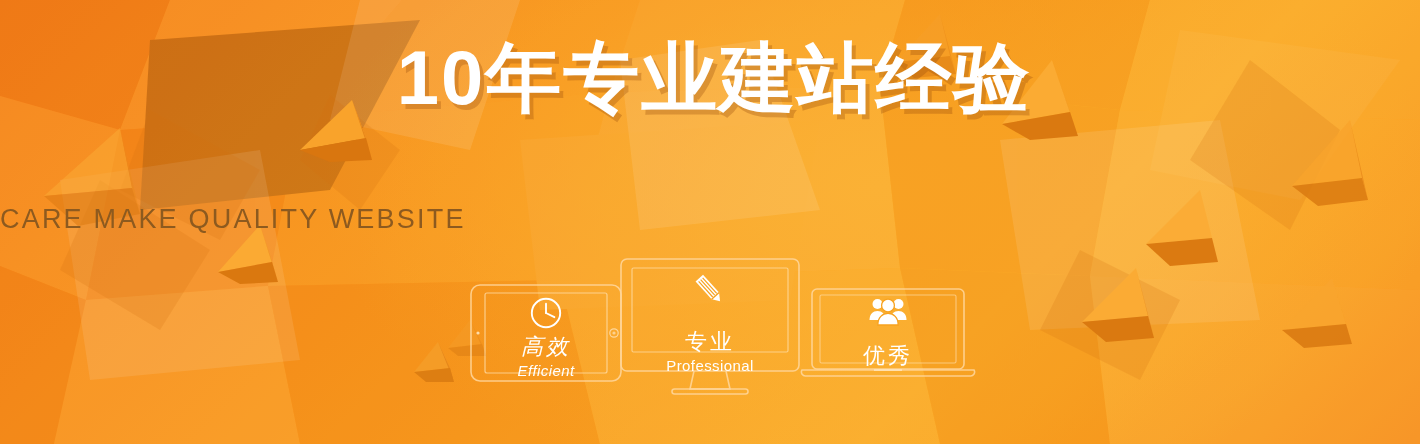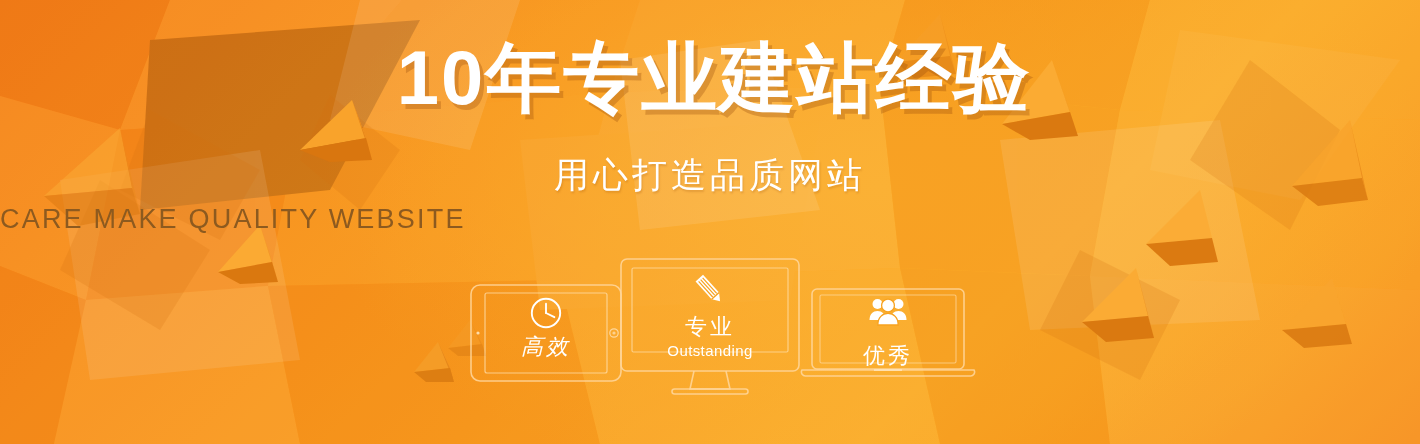--- a/index.html
+++ b/index.html
@@ -156,63 +156,63 @@
 
     <g opacity="0.4">
       <polygon points="470,320 448,348 482,344" fill="#f49e2b"></polygon>
       <polygon points="470,320 482,344 486,356" fill="#e0831c"></polygon>
       <polygon points="448,348 482,344 486,356 458,356" fill="#d37510"></polygon>
     </g>
   </svg>
 
   <div class="headline">10年专业建站经验</div>
 
-  <div class="sub-cn">用心打造品质网站</div>
 
   <div class="sub-en">CARE MAKE QUALITY WEBSITE</div>
 
   <div class="devices">
 
     <div style="position:absolute;left:470px;top:284px;width:152px;height:98px;font-style:italic;">
       <svg width="152" height="98" viewBox="0 0 152 98">
         <rect x="1" y="1" width="150" height="96" rx="9" ry="9" fill="none" stroke="#ffd79d" stroke-width="1.6" opacity="0.85"></rect>
         <rect x="15" y="9" width="122" height="80" rx="2" ry="2" fill="none" stroke="#ffdfae" stroke-width="1.2" opacity="0.75"></rect>
         <circle cx="8" cy="49" r="1.6" fill="#ffe3b8" opacity="0.9"></circle>
         <circle cx="144" cy="49" r="4.2" fill="none" stroke="#ffdfae" stroke-width="1.2" opacity="0.85"></circle>
         <circle cx="144" cy="49" r="1.6" fill="#ffe3b8" opacity="0.7"></circle>
       </svg>
       <div style="position:absolute;left:0;top:12px;width:152px;">
         <svg class="ic" width="34" height="34" viewBox="0 0 34 34">
           <circle cx="17" cy="17" r="14.2" fill="none" stroke="#ffffff" stroke-width="1.9"></circle>
           <line x1="17" y1="17" x2="17" y2="7.6" stroke="#ffffff" stroke-width="1.9" stroke-linecap="round"></line>
           <line x1="17" y1="17" x2="25.4" y2="21.2" stroke="#ffffff" stroke-width="1.9" stroke-linecap="round"></line>
         </svg>
         <div class="dev-label-cn" style="margin-top:5px">高效</div>
+        <div class="dev-label-en">Efficient</div>
       </div>
     </div>
 
     <div style="position:absolute;left:620px;top:258px;width:180px;height:142px;">
       <svg width="180" height="142" viewBox="0 0 180 142">
         <rect x="1" y="1" width="178" height="112" rx="6" ry="6" fill="none" stroke="#ffd79d" stroke-width="1.6" opacity="0.85"></rect>
         <rect x="12" y="10" width="156" height="84" rx="1.5" ry="1.5" fill="none" stroke="#ffdfae" stroke-width="1.2" opacity="0.7"></rect>
         <path d="M74 113 L70 131 L110 131 L106 113" fill="none" stroke="#ffd79d" stroke-width="1.6" opacity="0.85"></path>
         <rect x="52" y="131" width="76" height="5" rx="2.5" ry="2.5" fill="none" stroke="#ffd79d" stroke-width="1.6" opacity="0.85"></rect>
       </svg>
       <div style="position:absolute;left:0;top:12px;width:180px;">
         <svg class="ic" width="40" height="40" viewBox="0 0 40 40">
           <g transform="rotate(-42 20 20)">
             <path d="M15 4 h10 v24 l-5 7 l-5 -7 z" fill="#ffffff"></path>
             <path d="M15 28 h10" stroke="#f7a21f" stroke-width="1.4"></path>
             <path d="M17.3 6 v21" stroke="#f7a21f" stroke-width="1.2"></path>
             <path d="M20 6 v21" stroke="#f7a21f" stroke-width="1.2"></path>
             <path d="M22.7 6 v21" stroke="#f7a21f" stroke-width="1.2"></path>
           </g>
         </svg>
-        <div class="dev-label-cn" style="margin-top:5px">专业</div>
-        <div class="dev-label-en">Outstanding</div>
+        <div class="dev-label-cn" style="margin-top:20px">专业</div>
+        <div class="dev-label-en">Professional</div>
       </div>
     </div>
 
     <div style="position:absolute;left:800px;top:288px;width:176px;height:96px;">
       <svg width="176" height="96" viewBox="0 0 176 96">
         <rect x="12" y="1" width="152" height="80" rx="5" ry="5" fill="none" stroke="#ffd79d" stroke-width="1.6" opacity="0.85"></rect>
         <rect x="20" y="7" width="136" height="68" rx="1.5" ry="1.5" fill="none" stroke="#ffdfae" stroke-width="1.1" opacity="0.65"></rect>
         <path d="M2 82 h172 a4 4 0 0 1 -4 6 H6 a4 4 0 0 1 -4 -6 z" fill="none" stroke="#ffd79d" stroke-width="1.6" opacity="0.85"></path>
         <path d="M74 82 h28" stroke="#ffe3b8" stroke-width="2" opacity="0.9"></path>
       </svg>

